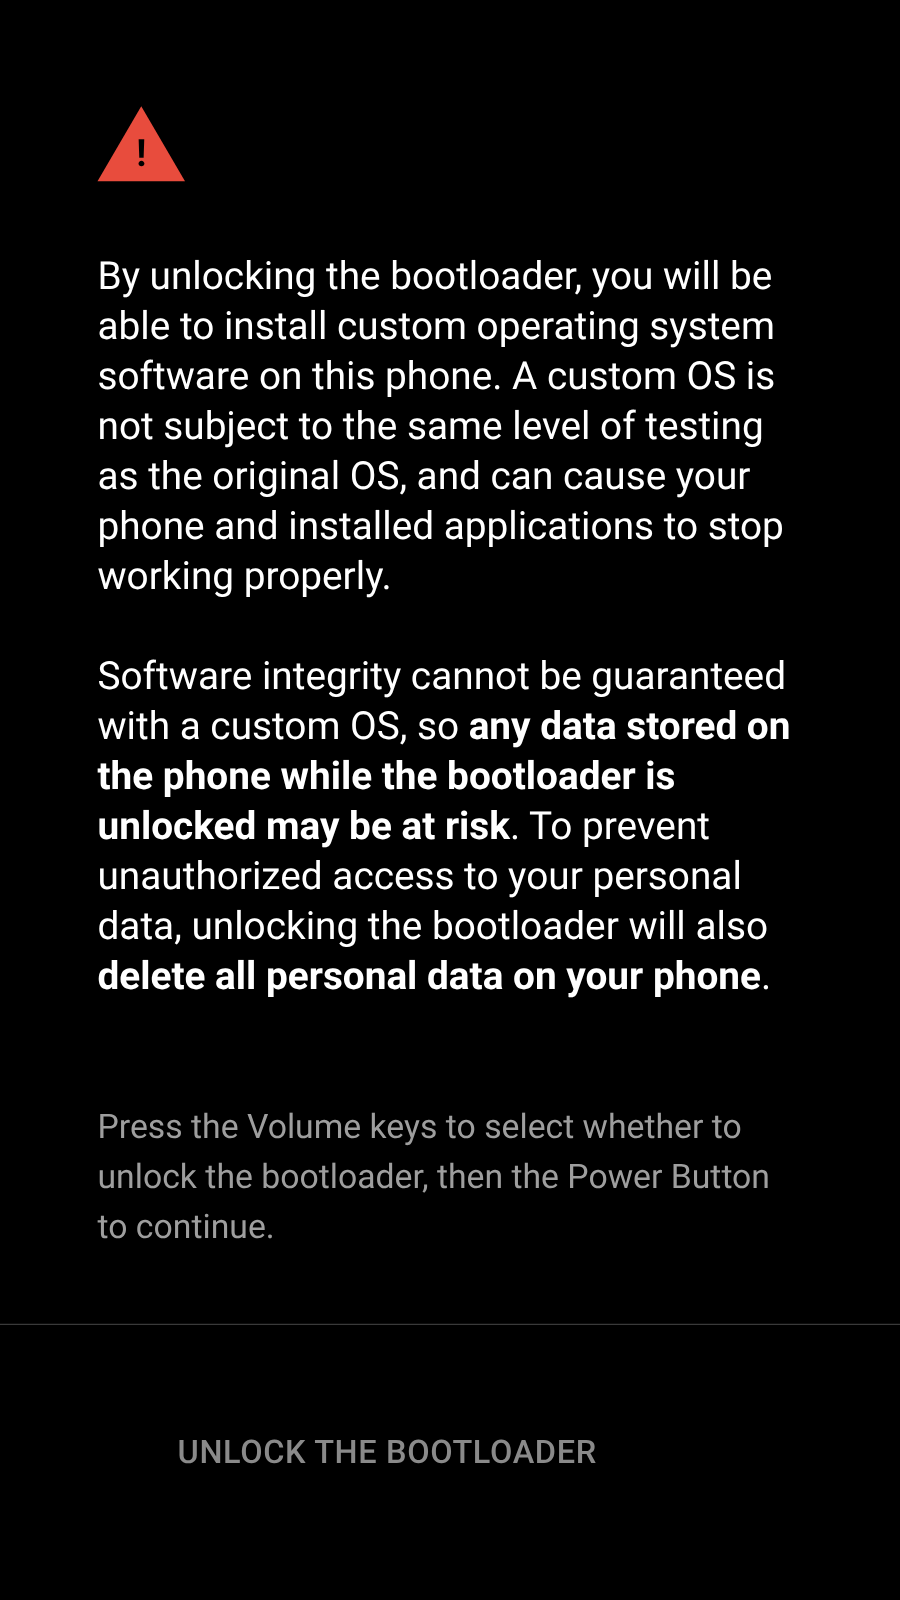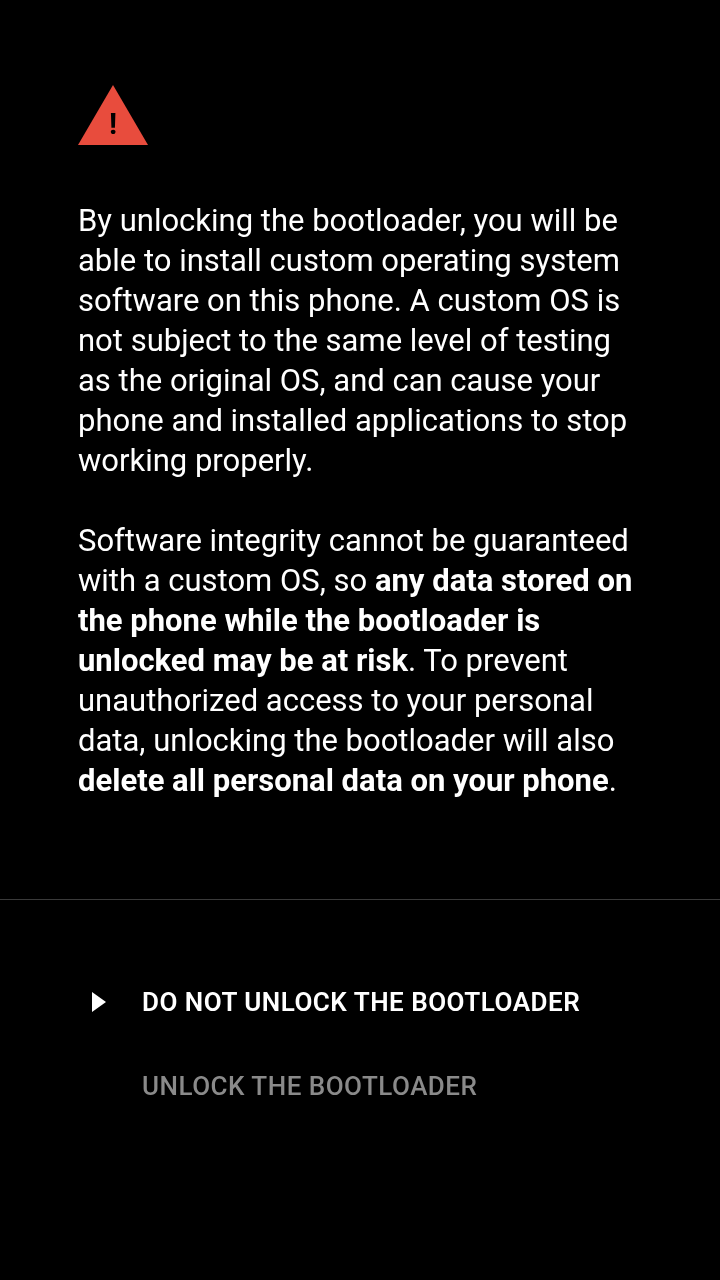--- a/index.html
+++ b/index.html
@@ -94,27 +94,24 @@
       <span class="bang">!</span>
     </div>
 
     <p class="para">By unlocking the bootloader, you will be able to install custom operating system software on this phone. A custom OS is not subject to the same level of testing as the original OS, and can cause your phone and installed applications to stop working properly.</p>
 
     <p class="para">
       <span>Software integrity cannot be guaranteed with a custom OS, so </span><span class="bold">any data stored on the phone while the bootloader is unlocked may be at risk</span><span>. To prevent unauthorized access to your personal data, unlocking the bootloader will also </span><span class="bold">delete all personal data on your phone</span><span>.</span>
     </p>
   </div>
 
+  <p class="hint">Press the Volume keys to select whether to unlock the bootloader, then the Power Button to continue.</p>
 
   <hr class="divider">
 
   <div class="options">
-    <div class="opt selected">
-      <span class="arrow"></span>
-      <span class="label">DO NOT UNLOCK THE BOOTLOADER</span>
-    </div>
     <div class="opt">
       <span class="arrow"></span>
       <span class="label">UNLOCK THE BOOTLOADER</span>
     </div>
   </div>
 
 </div>
 
 </body></html>

